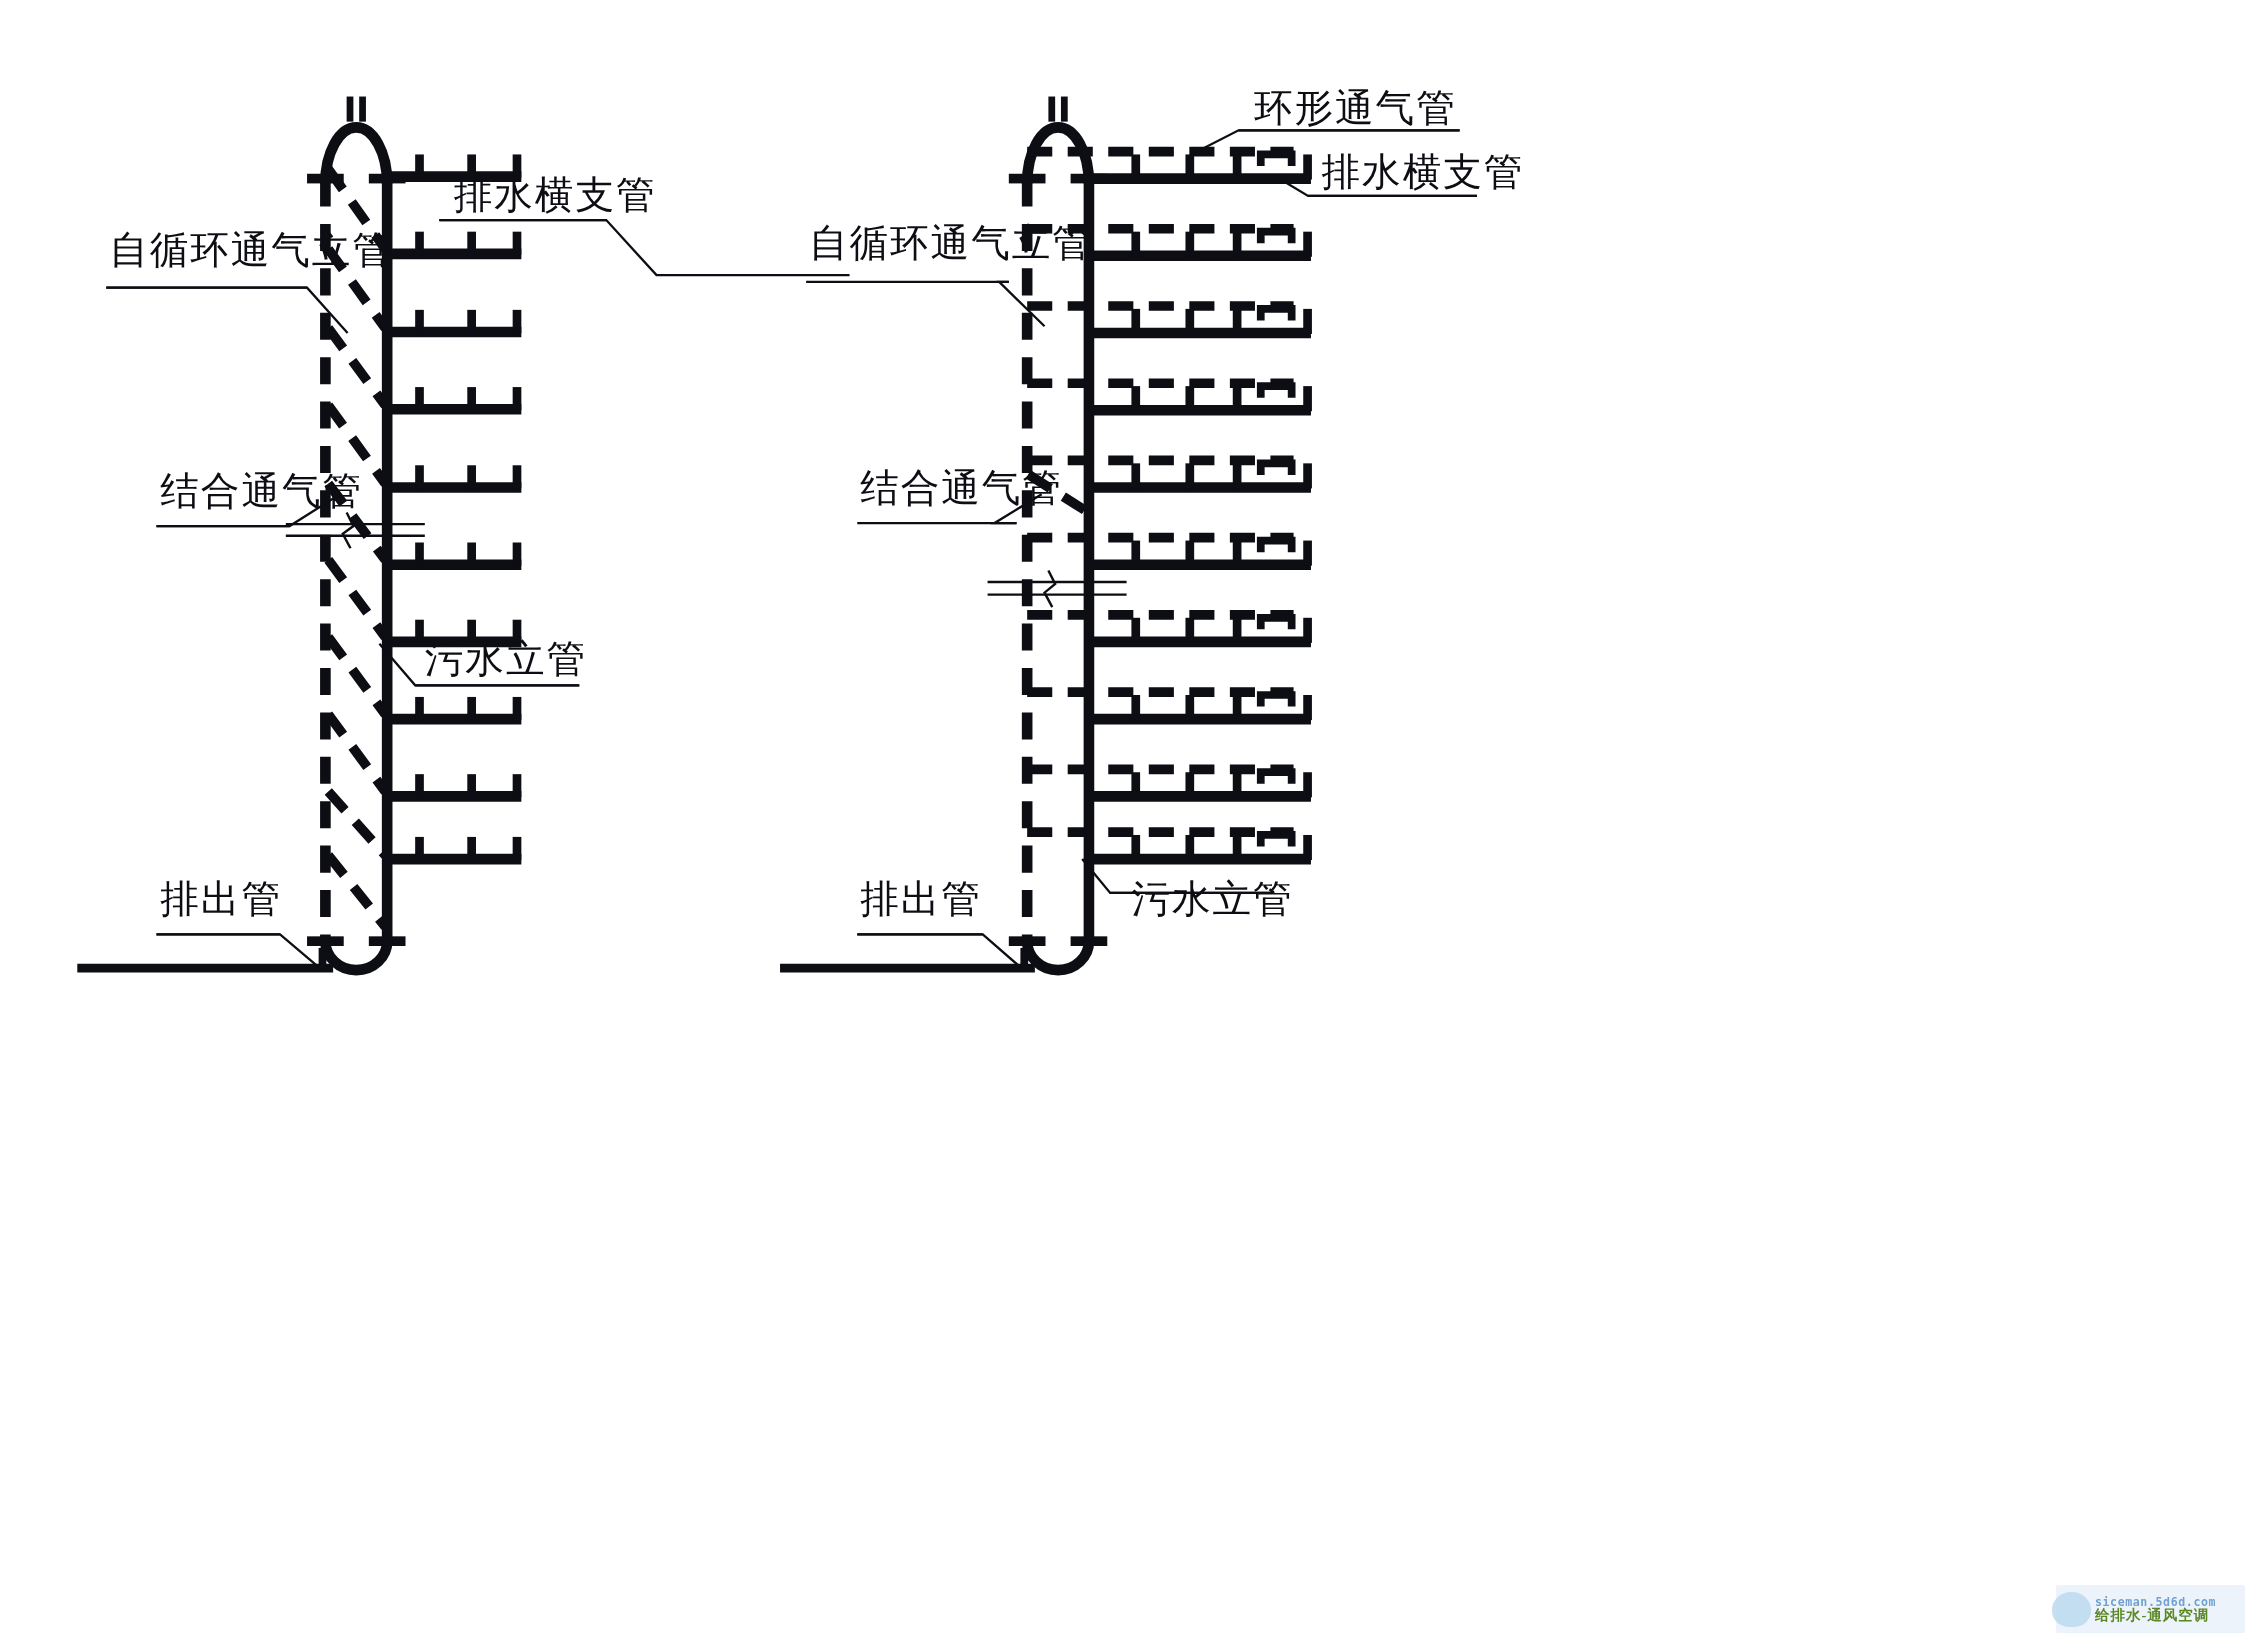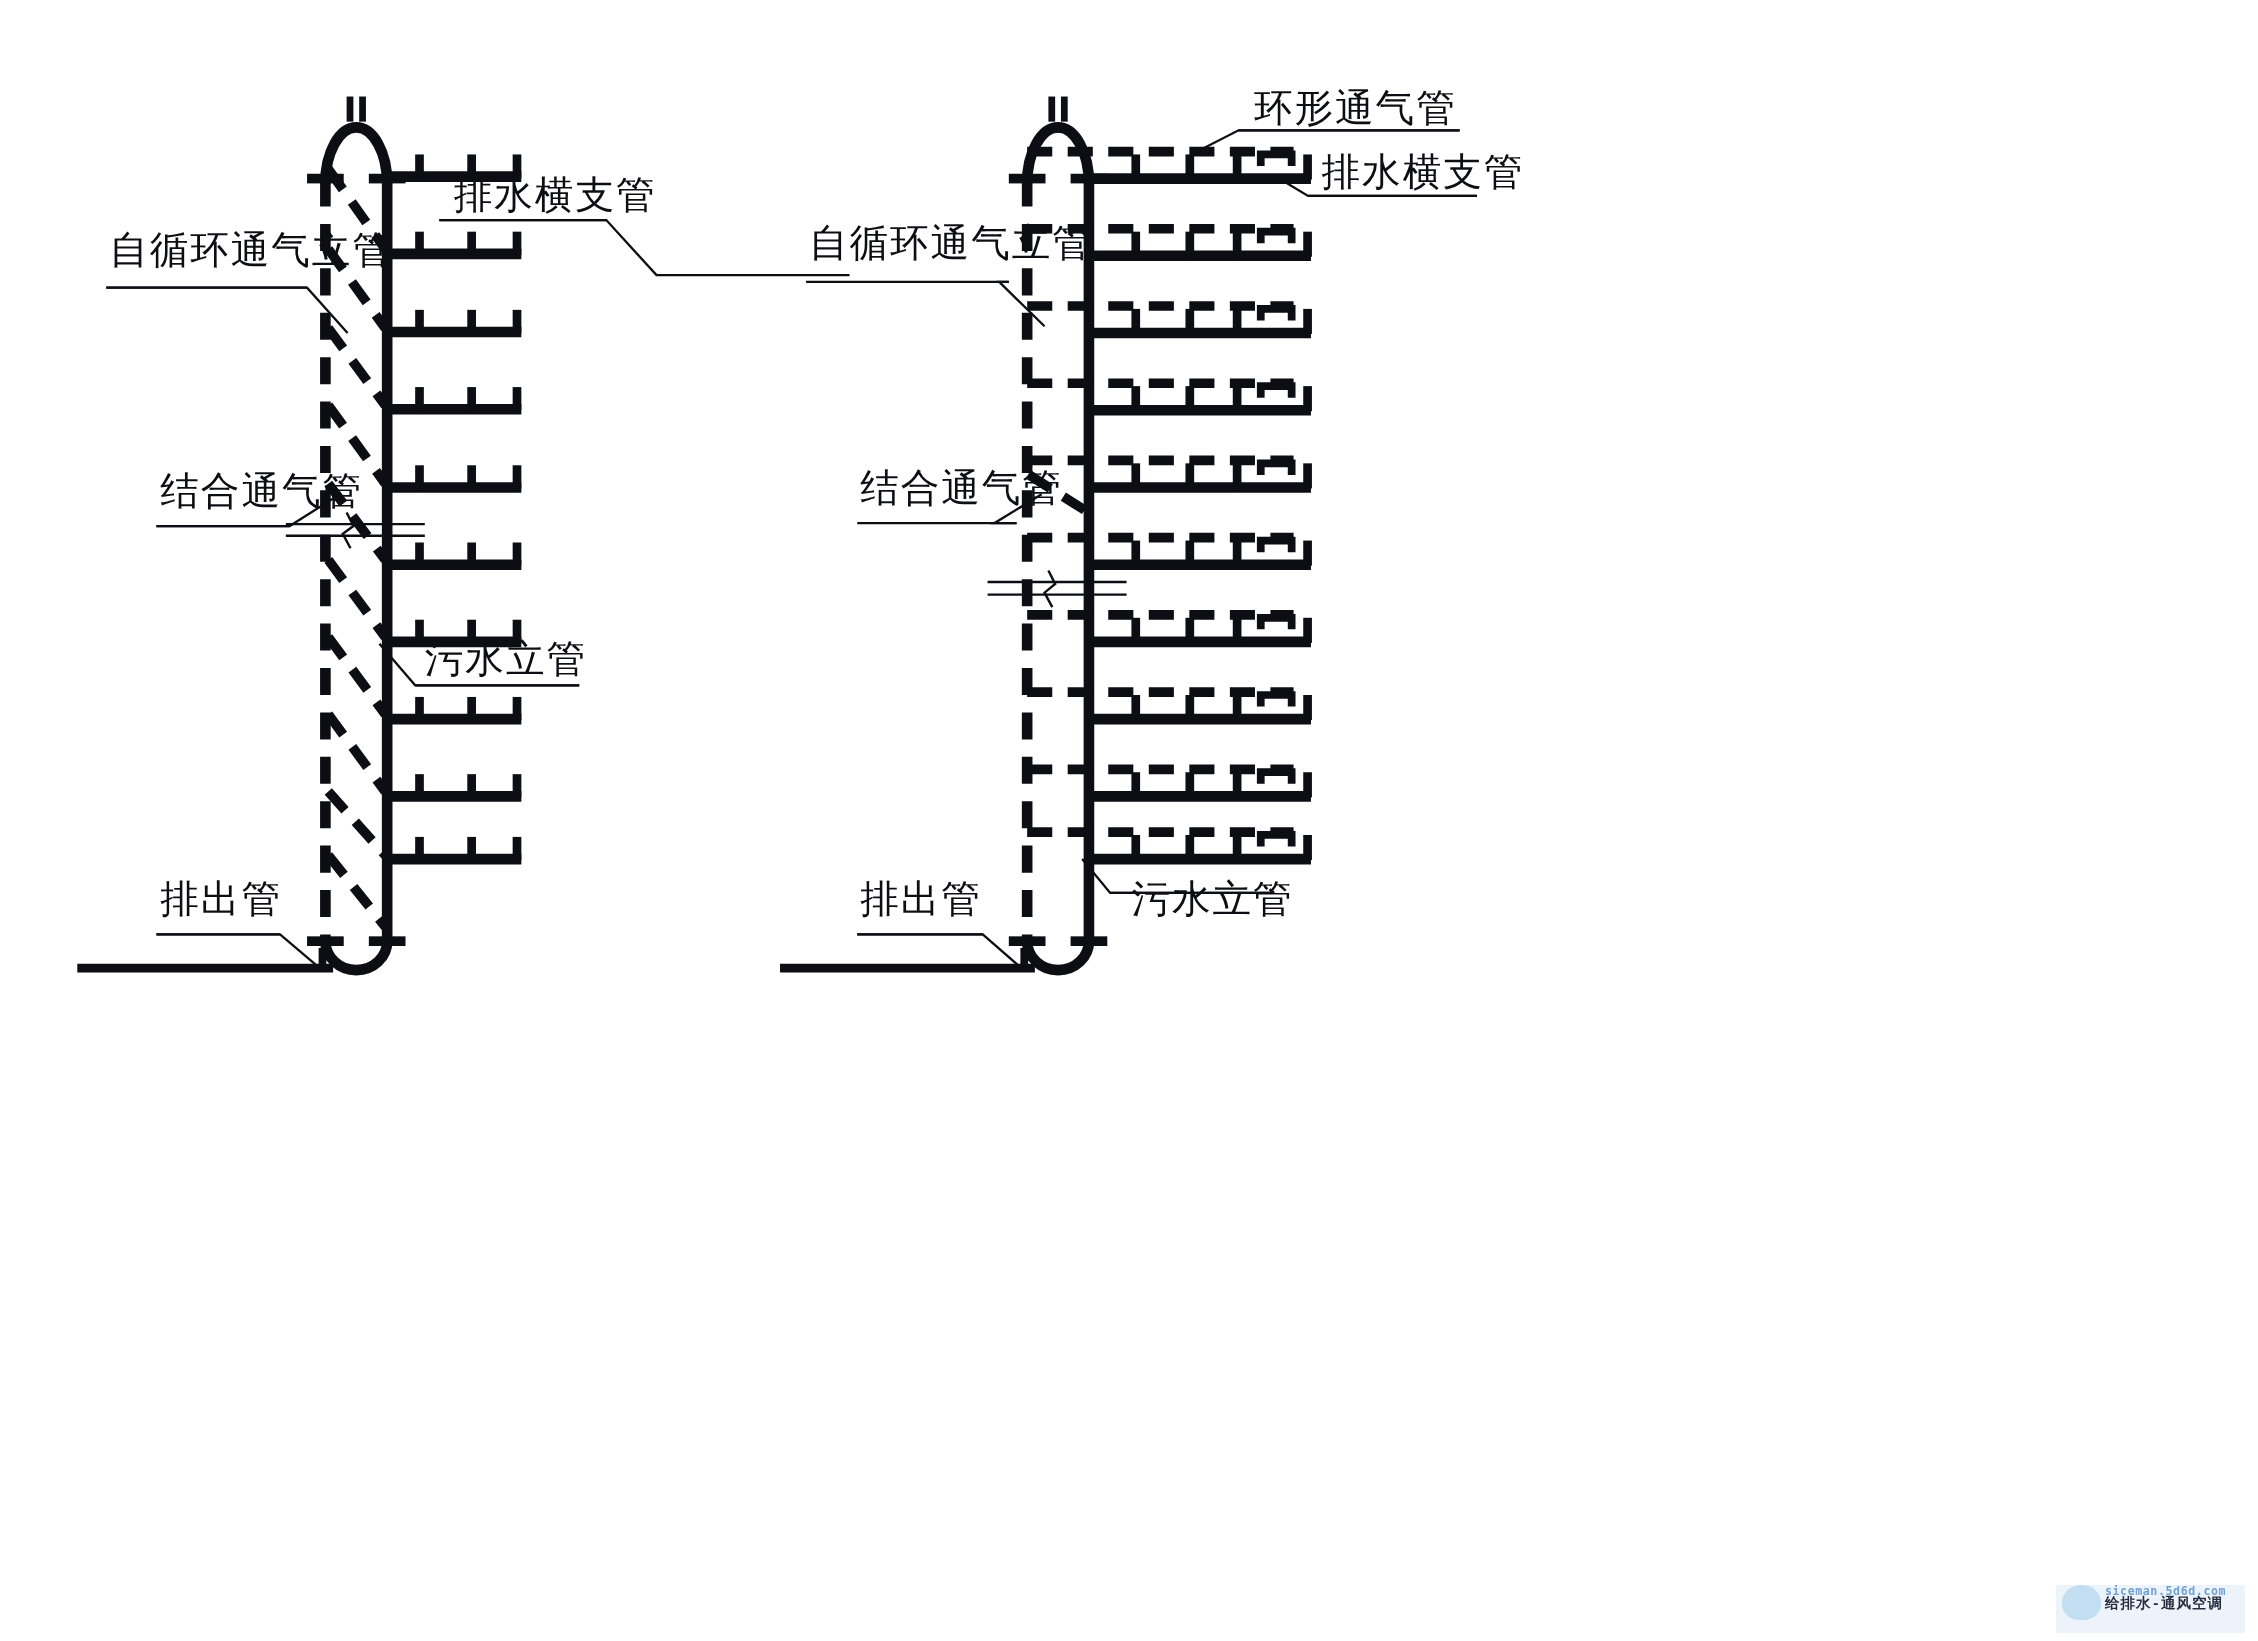--- a/index.html
+++ b/index.html
@@ -39,26 +39,26 @@
     right: 13.5px;
     bottom: 7.7px;
     width: 189px;
     height: 48px;
     background: #dceaf6;
     opacity: .55;
     border-radius: 1.9px;
   }
   .wm-inner {
     position: absolute;
-    right: 8px;
+    right: 18px;
     bottom: 7.7px;
     width: 189px;
     height: 48px;
     display: flex;
-    align-items: flex-start;
+    align-items: center;
     gap: 3.9px;
     padding: 0 1px;
     box-sizing: border-box;
   }
   .wm-globe {
     width: 39px; height: 35px;
     background: #bcd9ef;
     border-radius: 50% 50% 45% 45%;
     flex: 0 0 auto;
     opacity: .85;
@@ -66,24 +66,24 @@
   .wm-txt { display: flex; flex-direction: column; line-height: 1.05; }
   .wm-url {
     font-family: "DejaVu Sans Mono", monospace;
     font-size: 11.6px;
     font-weight: bold;
     color: #5b93c9;
     letter-spacing: 0.6px;
     opacity: .85;
   }
   .wm-cn {
-    font-family: Liberation Mono, monospace;
+    font-family: Liberation Serif, serif;
     font-size: 14.5px;
     font-weight: bold;
-    color: #0f172a;
+    color: #4d7c0f;
     letter-spacing: 1px;
     opacity: .9;
   }
 </style>
 </head>
 <body>
 
 <div id="canvas-wrap">
   <svg id="diagram" viewBox="0 0 2339 1700" xmlns="http://www.w3.org/2000/svg">
 

